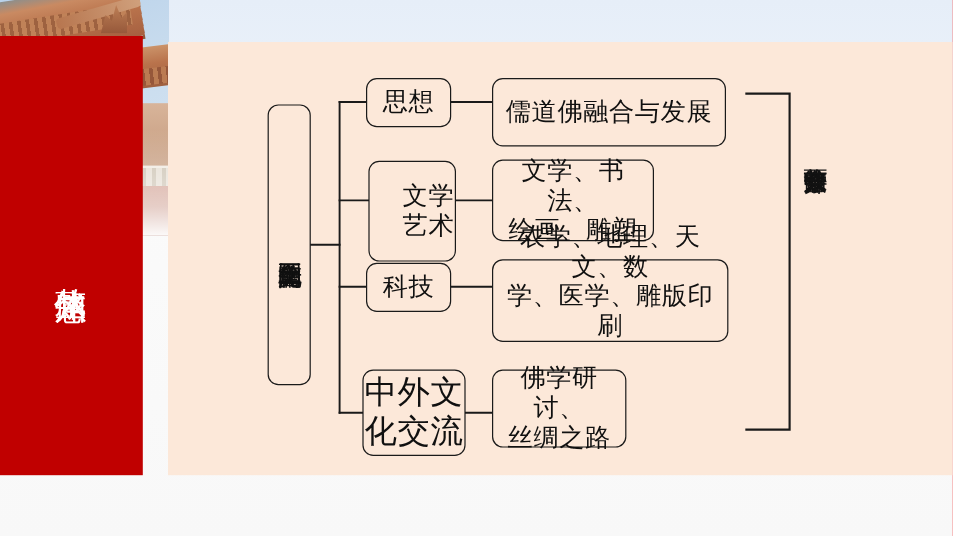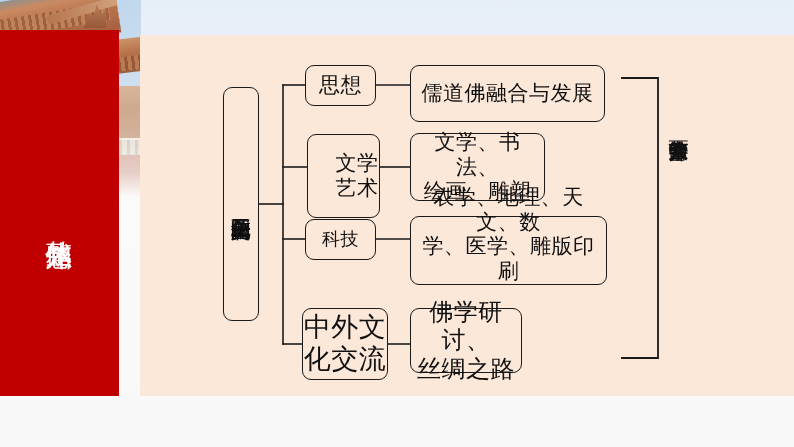--- a/index.html
+++ b/index.html
@@ -199,28 +199,28 @@
     writing-mode: vertical-rl;
     text-orientation: upright;
     font-size: 20px;
     line-height: 1.12;
     letter-spacing: 0px;
   }
 
   
   #node-b1 { left: 165px; top: 30px;  width: 71px; height: 41px; font-size: 21px; }
   #node-b2 { left: 167px; top: 99px;  width: 73px; height: 84px; font-size: 21px; padding-left: 27px; }
-  #node-b3 { left: 165px; top: 184px; width: 71px; height: 41px; font-size: 18px; }
+  #node-b3 { left: 165px; top: 184px; width: 71px; height: 41px; font-size: 21px; }
   #node-b4 { left: 162px; top: 273px; width: 86px; height: 72px; font-size: 27px; }
 
   
   #node-d1 { left: 270px; top: 30px;  width: 195px; height: 57px; font-size: 21px; }
   #node-d2 { left: 270px; top: 98px;  width: 135px; height: 68px; font-size: 21px; }
   #node-d3 { left: 270px; top: 181px; width: 197px; height: 69px; font-size: 21px; align-items: flex-end; }
-  #node-d4 { left: 270px; top: 273px; width: 112px; height: 65px; font-size: 24px; }
+  #node-d4 { left: 270px; top: 273px; width: 112px; height: 65px; font-size: 21px; }
 
   #node-d1 .txt, #node-d2 .txt, #node-d3 .txt, #node-d4 .txt { padding: 0 5px; }
 
   
   #summary-text {
     position: absolute;
     left: 523px; top: 90px;
     width: 26px;
     height: 185px;
     writing-mode: vertical-rl;

